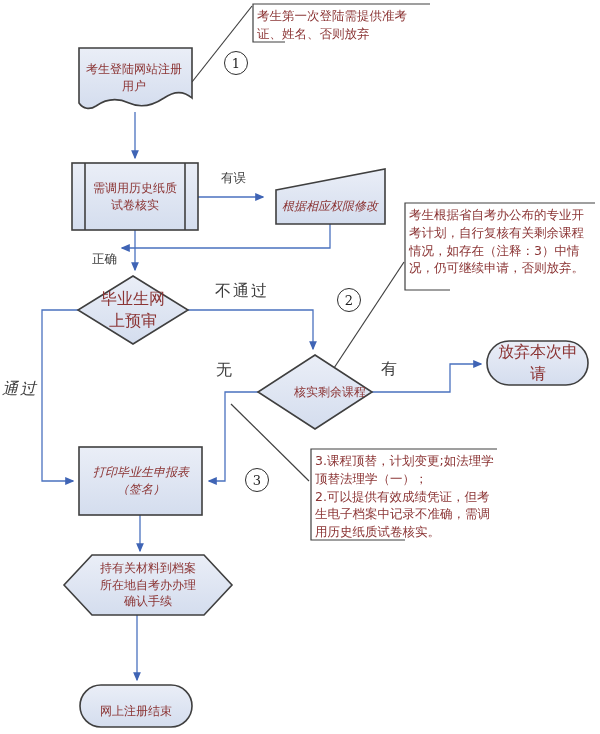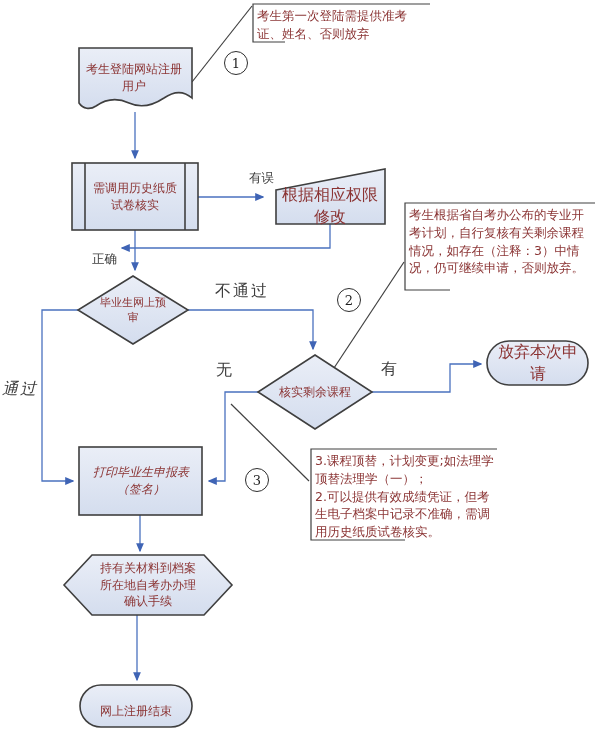--- a/index.html
+++ b/index.html
@@ -84,35 +84,35 @@
       <polygon points="92,555 204,555 232,585 204,615 92,615 64,585"></polygon>
 
       <rect x="80" y="685" width="112" height="42" rx="21" ry="21"></rect>
     </g>
   </svg>
 
   <div class="node-label" style="left:82px;top:54px;width:104px;height:48px;">考生登陆网站注册用户</div>
 
   <div class="node-label" style="left:88px;top:168px;width:94px;height:57px;">需调用历史纸质试卷核实</div>
 
-  <div class="node-label" style="left:278px;top:191px;width:104px;height:30px;font-size:16px;">根据相应权限修改</div>
+  <div class="node-label" style="left:278px;top:191px;width:104px;height:30px;font-size:12px;font-style:italic;">根据相应权限修改</div>
 
-  <div class="node-label" style="left:99px;top:284px;width:68px;height:52px;font-size:11px;">毕业生网上预审</div>
+  <div class="node-label" style="left:99px;top:284px;width:68px;height:52px;font-size:16px;">毕业生网上预审</div>
 
-  <div class="node-label" style="left:265px;top:379px;width:100px;height:26px;font-size:12px;text-align:right;">核实剩余课程</div>
+  <div class="node-label" style="left:280px;top:379px;width:100px;height:26px;font-size:12px;text-align:right;">核实剩余课程</div>
 
   <div class="node-label" style="left:492px;top:346px;width:92px;height:34px;font-size:16px;">放弃本次申请</div>
 
   <div class="node-label" style="left:88px;top:453px;width:106px;height:56px;font-style:italic;">打印毕业生申报表（签名）</div>
 
   <div class="node-label" style="left:100px;top:559px;width:96px;height:52px;">持有关材料到档案所在地自考办办理确认手续</div>
 
   <div class="node-label" style="left:90px;top:698px;width:92px;height:26px;font-size:12px;">网上注册结束</div>
 
-  <div class="edge-label small" style="left:221px;top:170px;margin-left:28px;">有误</div>
+  <div class="edge-label small" style="left:221px;top:170px;">有误</div>
   <div class="edge-label small" style="left:92px;top:251px;">正确</div>
   <div class="edge-label big" style="left:215px;top:281px;">不通过</div>
   <div class="edge-label big" style="left:2px;top:379px;font-style:italic;">通过</div>
   <div class="edge-label big" style="left:216px;top:360px;">无</div>
   <div class="edge-label big" style="left:381px;top:359px;">有</div>
 
   <div class="note-text" style="left:257px;top:7px;width:172px;">考生第一次登陆需提供准考证、姓名、否则放弃</div>
 
   <div class="note-text" style="left:409px;top:206px;width:182px;">考生根据省自考办公布的专业开考计划，自行复核有关剩余课程情况，如存在（注释：3）中情况，仍可继续申请，否则放弃。</div>
 

